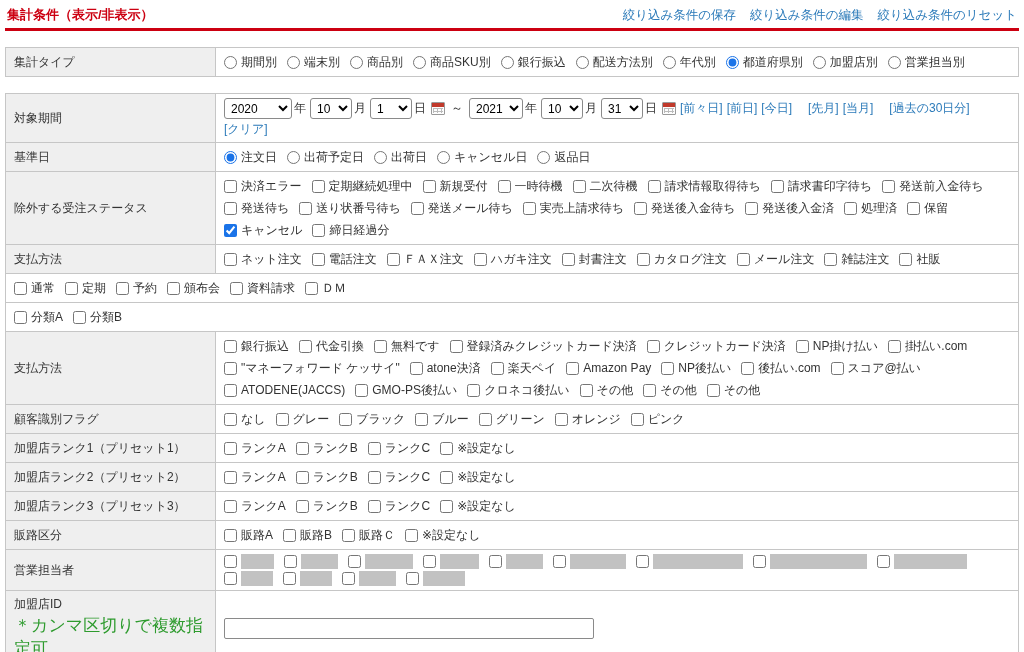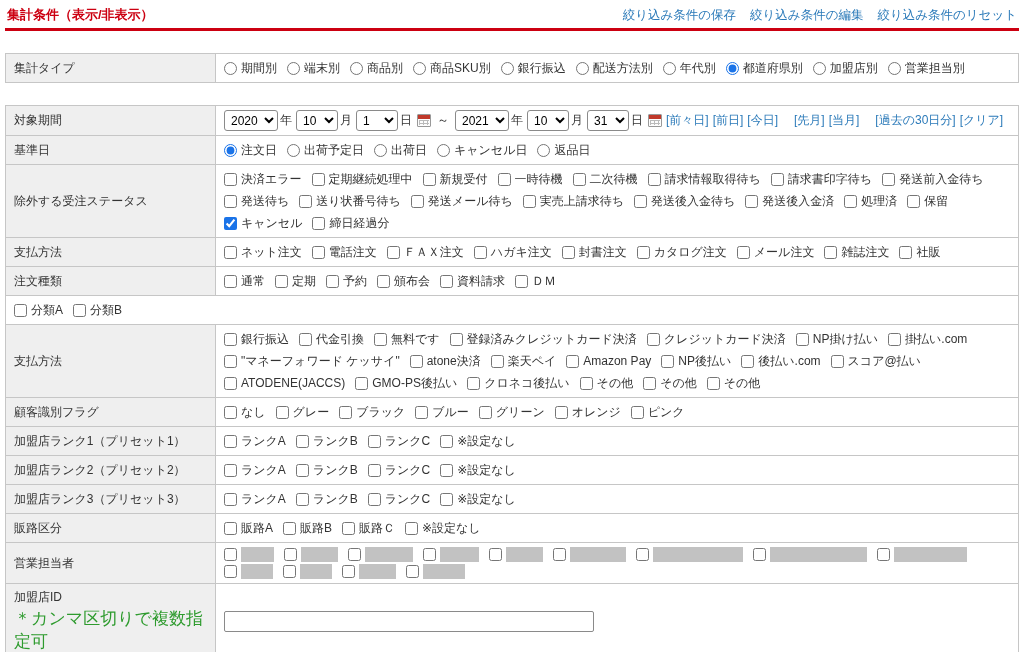--- a/index.html
+++ b/index.html
@@ -10,21 +10,21 @@
   }
   .page { width: 1024px; min-height: 652px; padding: 4px 5px 0 5px; }
 
   
   .hdr { display:flex; justify-content:space-between; align-items:flex-end; padding:2px 2px 4px 2px; border-bottom:3px solid #cc0011; }
   .hdr-title { color:#cc0011; font-weight:bold; font-size:13px; }
   .hdr-links { display:flex; gap:14px;justify-content:center; }
   .hdr-links a { color:#2b7ab9; text-decoration:none; font-size:12.5px; cursor:pointer; }
 
   
-  .ftable { border:1px solid #c6c6c6; border-bottom:none; margin-top:22px; }
+  .ftable { border:1px solid #c6c6c6; border-bottom:none; margin-top:16px; }
   .trow { display:flex; border-bottom:1px solid #c6c6c6; background:#fff; }
   .tlabel {
     width:210px; min-width:210px; background:#efefef; border-right:1px solid #c6c6c6;
     padding:5px 8px; display:flex; flex-direction:column; justify-content:center;
   }
   .tvalue { flex:1; padding:4px 8px; display:flex; flex-wrap:wrap; align-items:center; row-gap:2px; }
   .note-green { color:#2e9b2e; font-size:17px; margin-top:1px; }
   .note-red { color:#ee1111; font-size:11px; text-align:right; margin-top:3px; }
 
   .opt { display:inline-flex; align-items:center; margin-right:10px; line-height:20px; white-space:nowrap; cursor:pointer; }
@@ -121,21 +121,21 @@
         </div>
       </div>
     </div>
 
   <div class="ftable" id="main-table">
       <div class="trow">
         <div class="tlabel">
           <span>対象期間</span>
         </div>
         <div class="tvalue">
-          <select style="width: 54px;"><option>2020</option></select>
+          <select style="width: 68px;"><option>2020</option></select>
           <span class="unit">年</span>
           <select style="width: 42px;"><option>10</option></select>
           <span class="unit">月</span>
           <select style="width: 42px;"><option>1</option></select>
           <span class="unit">日</span>
           <span class="calicon"></span>
           <span class="sep">～</span>
           <select style="width: 54px;"><option>2021</option></select>
           <span class="unit">年</span>
           <select style="width: 42px;"><option>10</option></select>
@@ -295,23 +295,20 @@
             <input type="checkbox" name="order-route" style="">
             <span>雑誌注文</span>
           </label>
           <label class="opt">
             <input type="checkbox" name="order-route" style="">
             <span>社販</span>
           </label>
         </div>
       </div>
       <div class="trow">
-        <div class="tlabel">
-          <span>注文種類</span>
-        </div>
         <div class="tvalue">
           <label class="opt">
             <input type="checkbox" name="order-kind" style="">
             <span>通常</span>
           </label>
           <label class="opt">
             <input type="checkbox" name="order-kind" style="">
             <span>定期</span>
           </label>
           <label class="opt">

